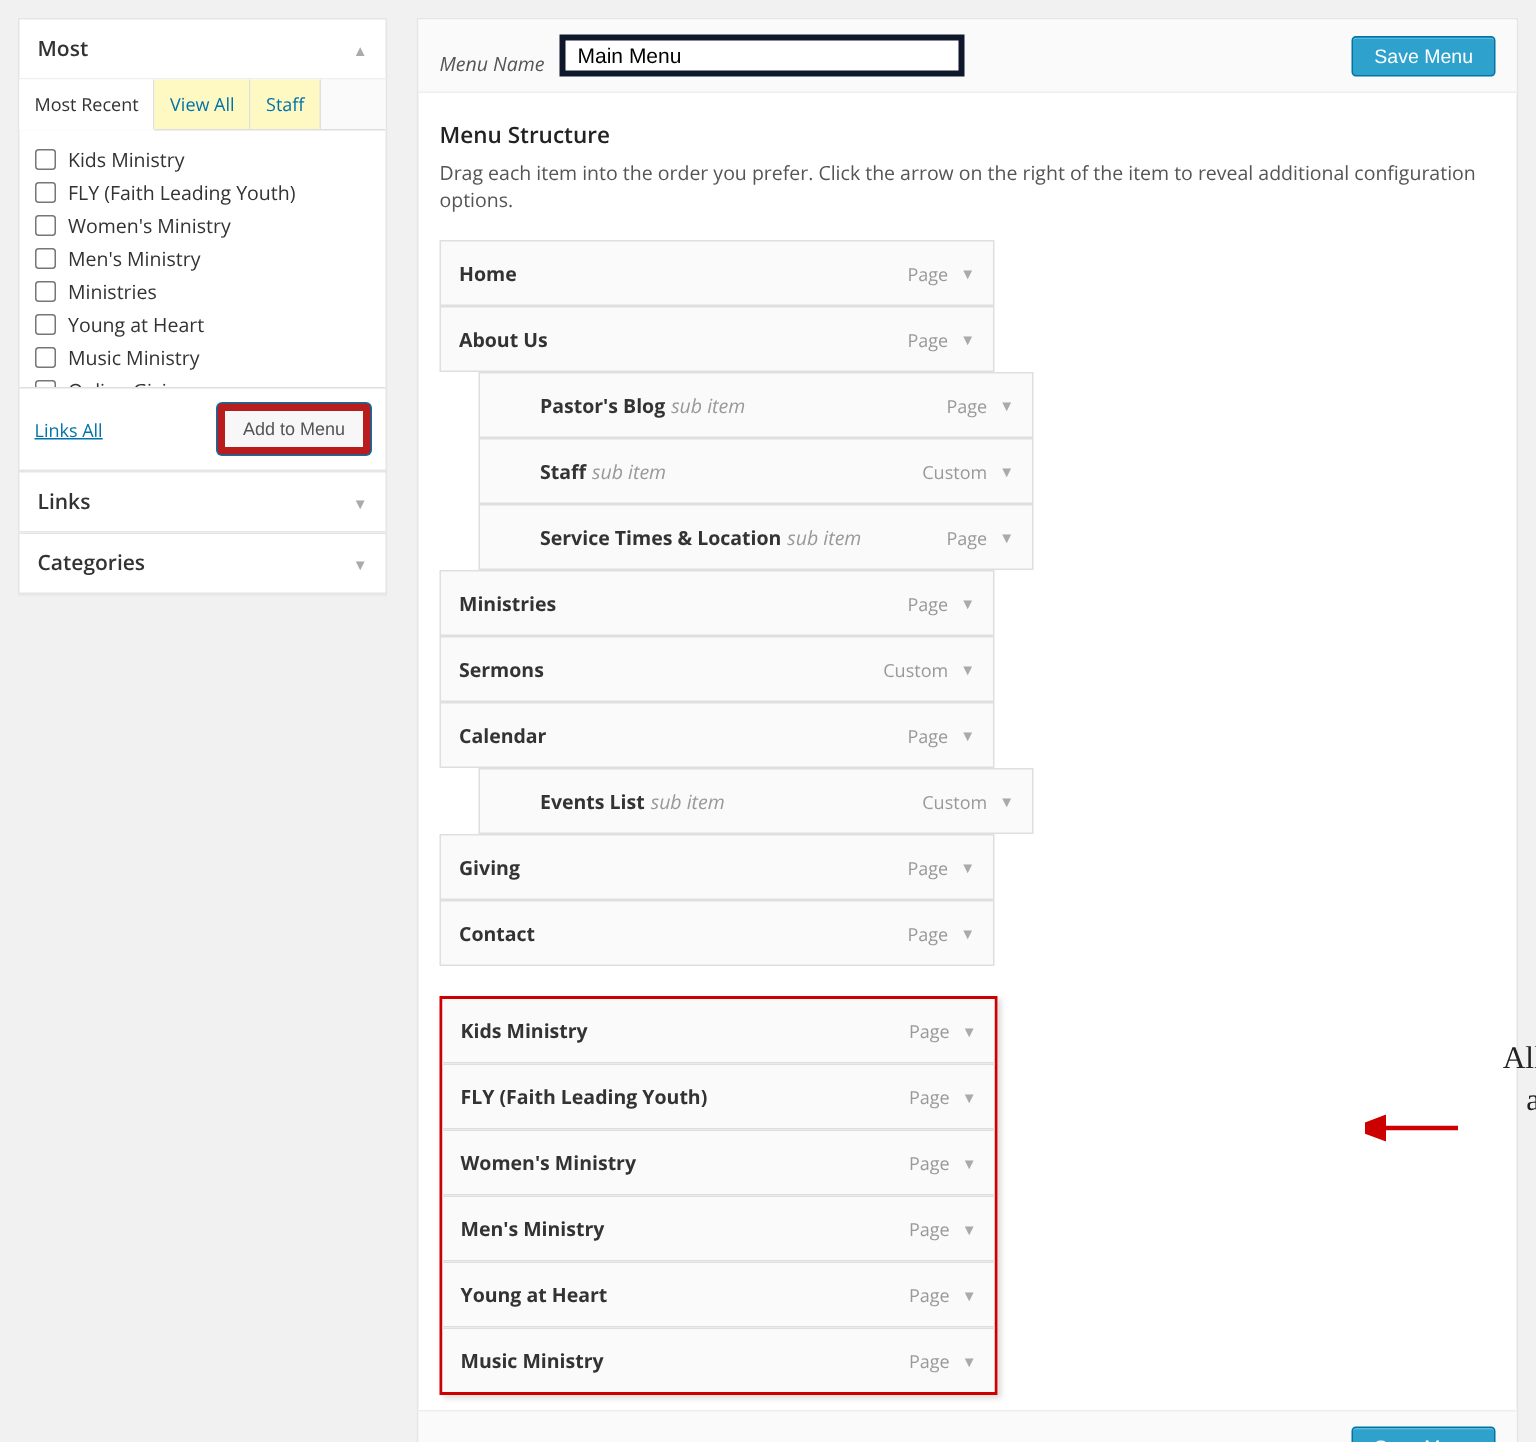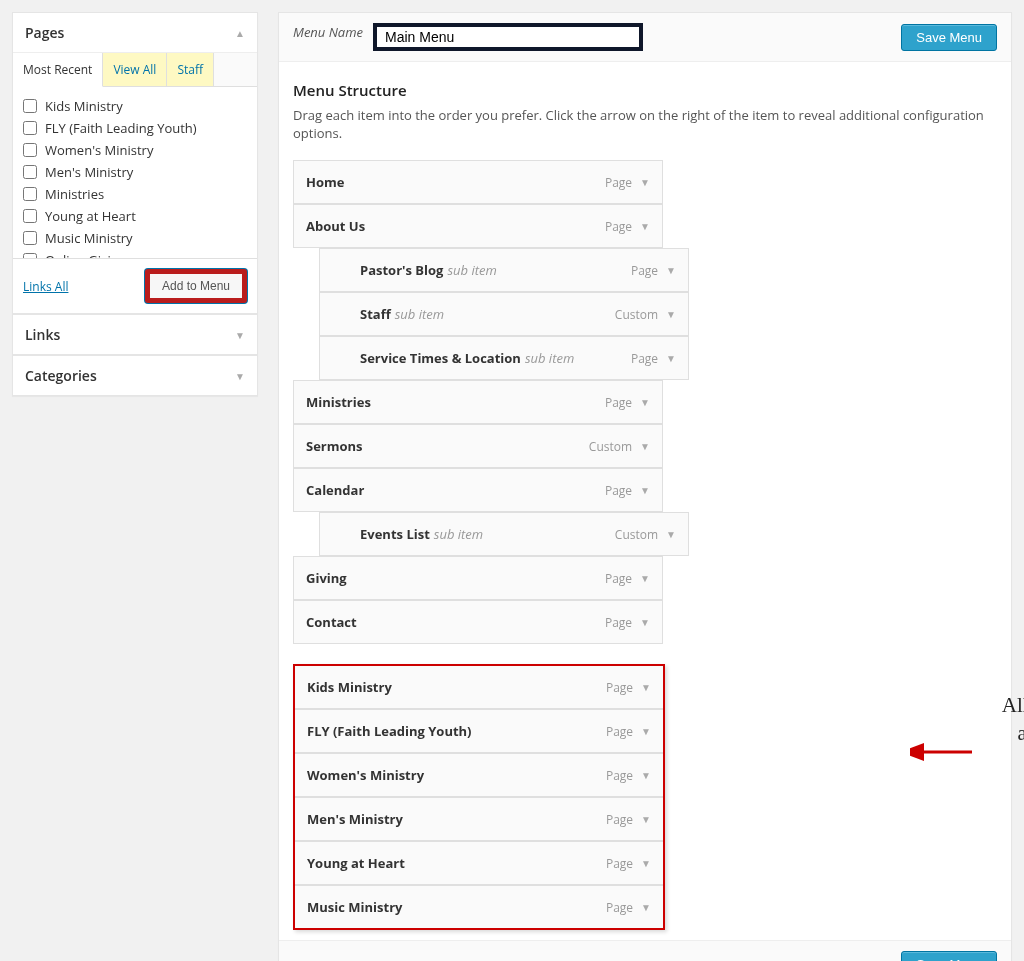--- a/index.html
+++ b/index.html
@@ -125,21 +125,21 @@
 .menu-name-bar {
   background: #fafafa;
   border-bottom: 1px solid #eee;
   padding: 10px 14px;
   display: flex;
   align-items: center;
   justify-content: space-between;
 }
 .menu-name-bar .left {
   display: flex;
-  align-items: flex-start;
+  align-items: flex-end;
   gap: 10px;
 }
 .menu-name-bar label {
   font-style: italic;
   color: #555;
   font-size: 13px;
 }
 .menu-name-bar input {
   border: 4px solid #0f172a;
   padding: 4px 8px;
@@ -249,21 +249,21 @@
 }
 </style>
 </head>
 <body>
 
 <div class="layout">
   <div class="sidebar">
 
     <div class="panel">
       <div class="panel-header">
-        <span>Pages</span>
+        <span>Most</span>
         <span class="toggle">▲</span>
       </div>
       <div class="panel-body">
         <div class="tabs">
           <div class="tab active">Most Recent</div>
           <div class="tab">View All</div>
           <div class="tab">Staff</div>
         </div>
         <div class="pages-list">
           <label>

